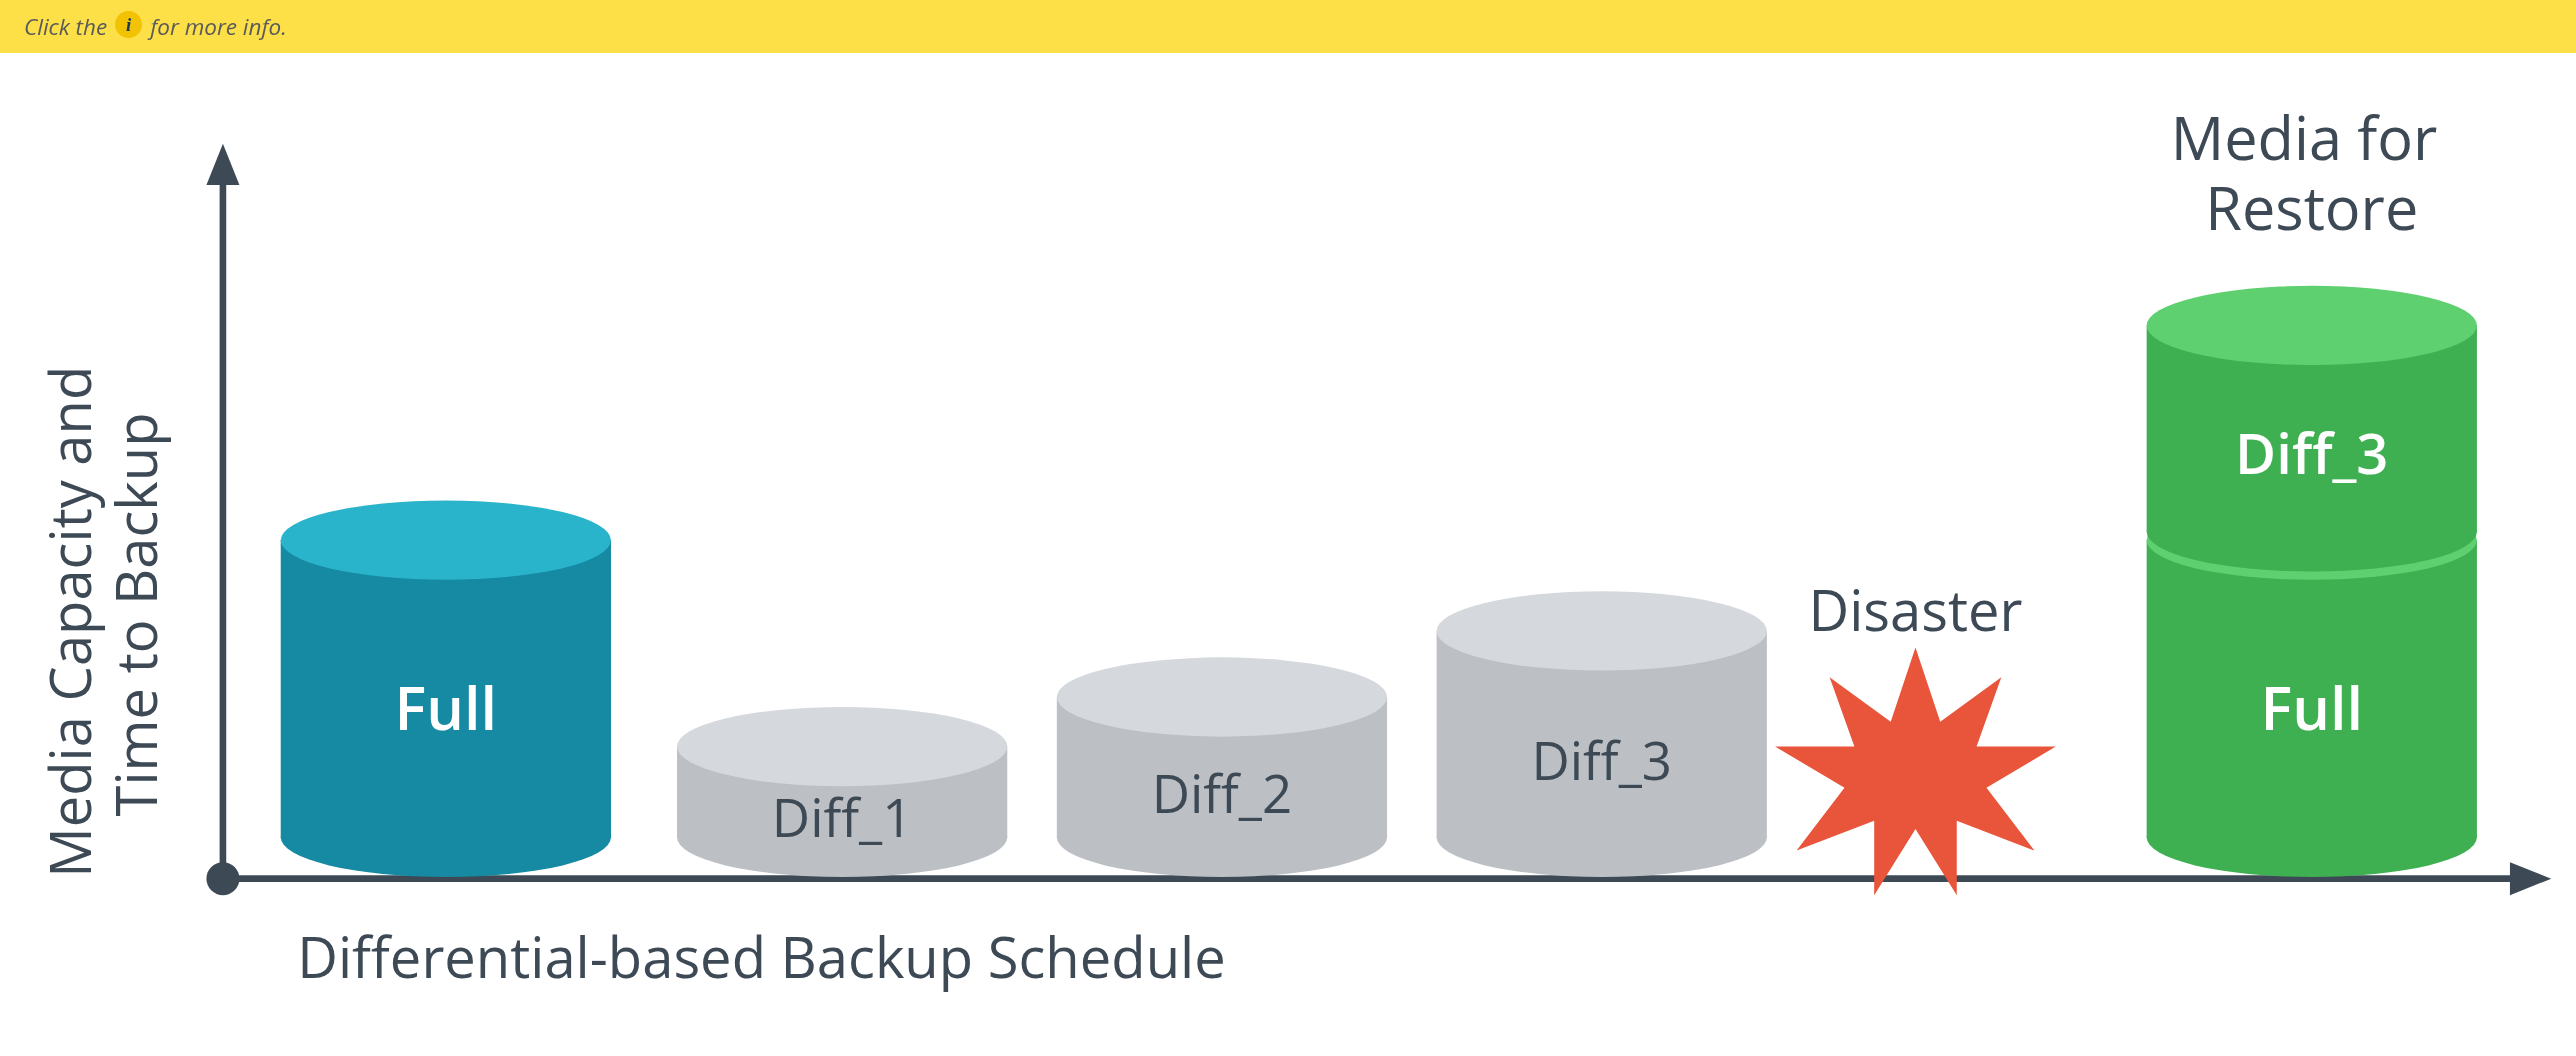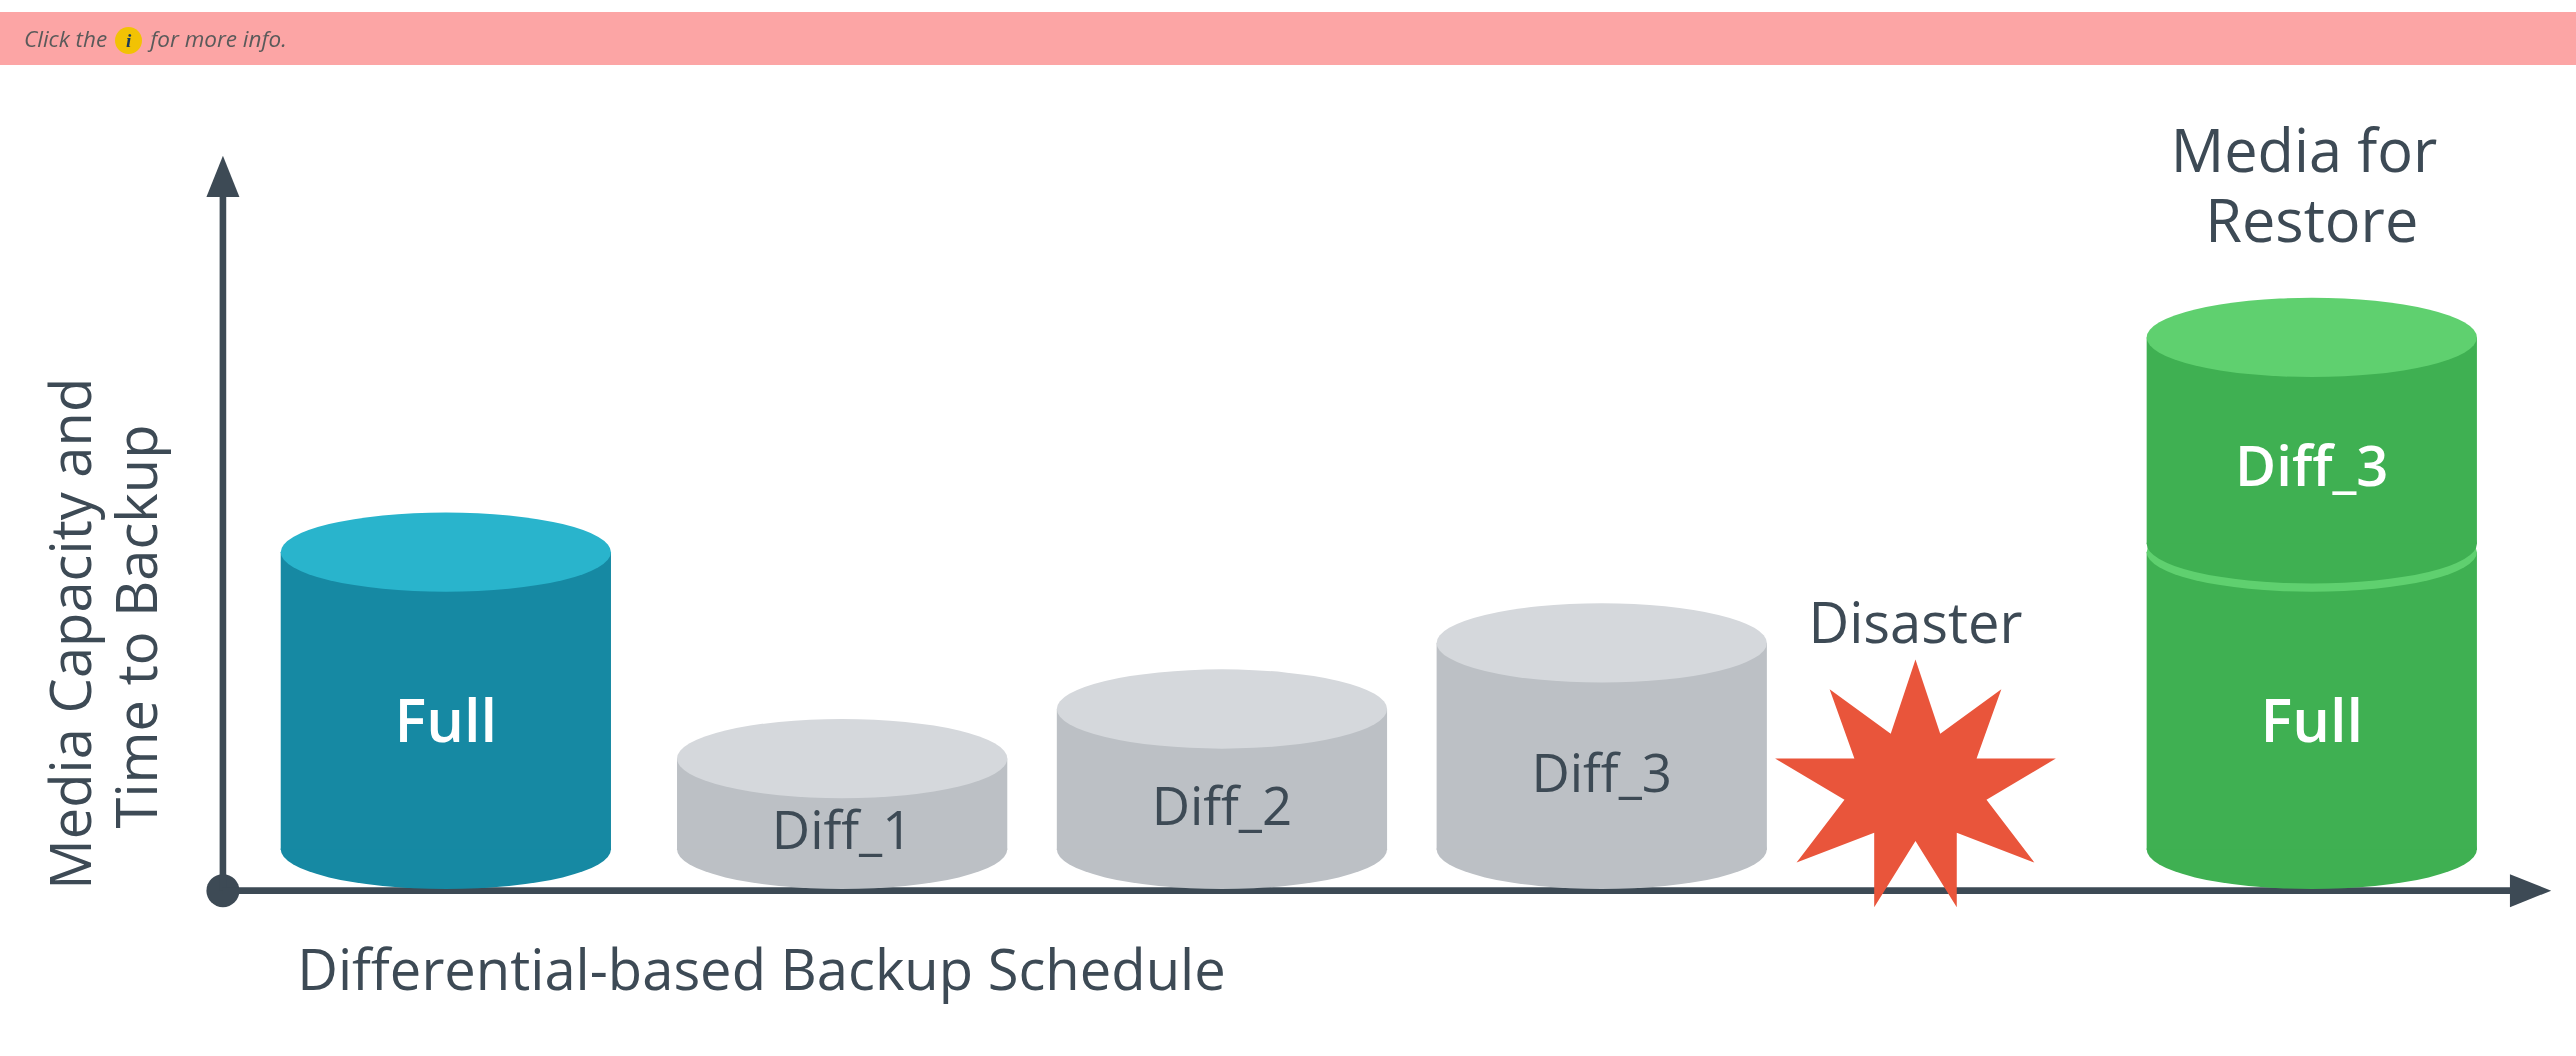--- a/index.html
+++ b/index.html
@@ -3,29 +3,28 @@
 <meta charset="utf-8">
 <style>
   html, body {
     margin: 0;
     padding: 0;
     background: #ffffff;
     font-family: "Open Sans", "Segoe UI", "Helvetica Neue", Arial, sans-serif;
     color: #3d4a55;
   }
   .info-bar {
-    background: #fca5a5;
+    background: #fde047;
     padding: 11.2px 24px;
     display: flex;
-    align-items: flex-end;
+    align-items: flex-start;
     gap: 8px;
     font-style: italic;
     font-size: 22.5px;
     color: #5a5a5a;
-    margin-top: 12px;
   }
   .info-icon {
     display: inline-flex;
     align-items: center;
     justify-content: center;
     width: 27px;
     height: 27px;
     border-radius: 50%;
     background: #f2c204;
     color: #1a3a5a;

